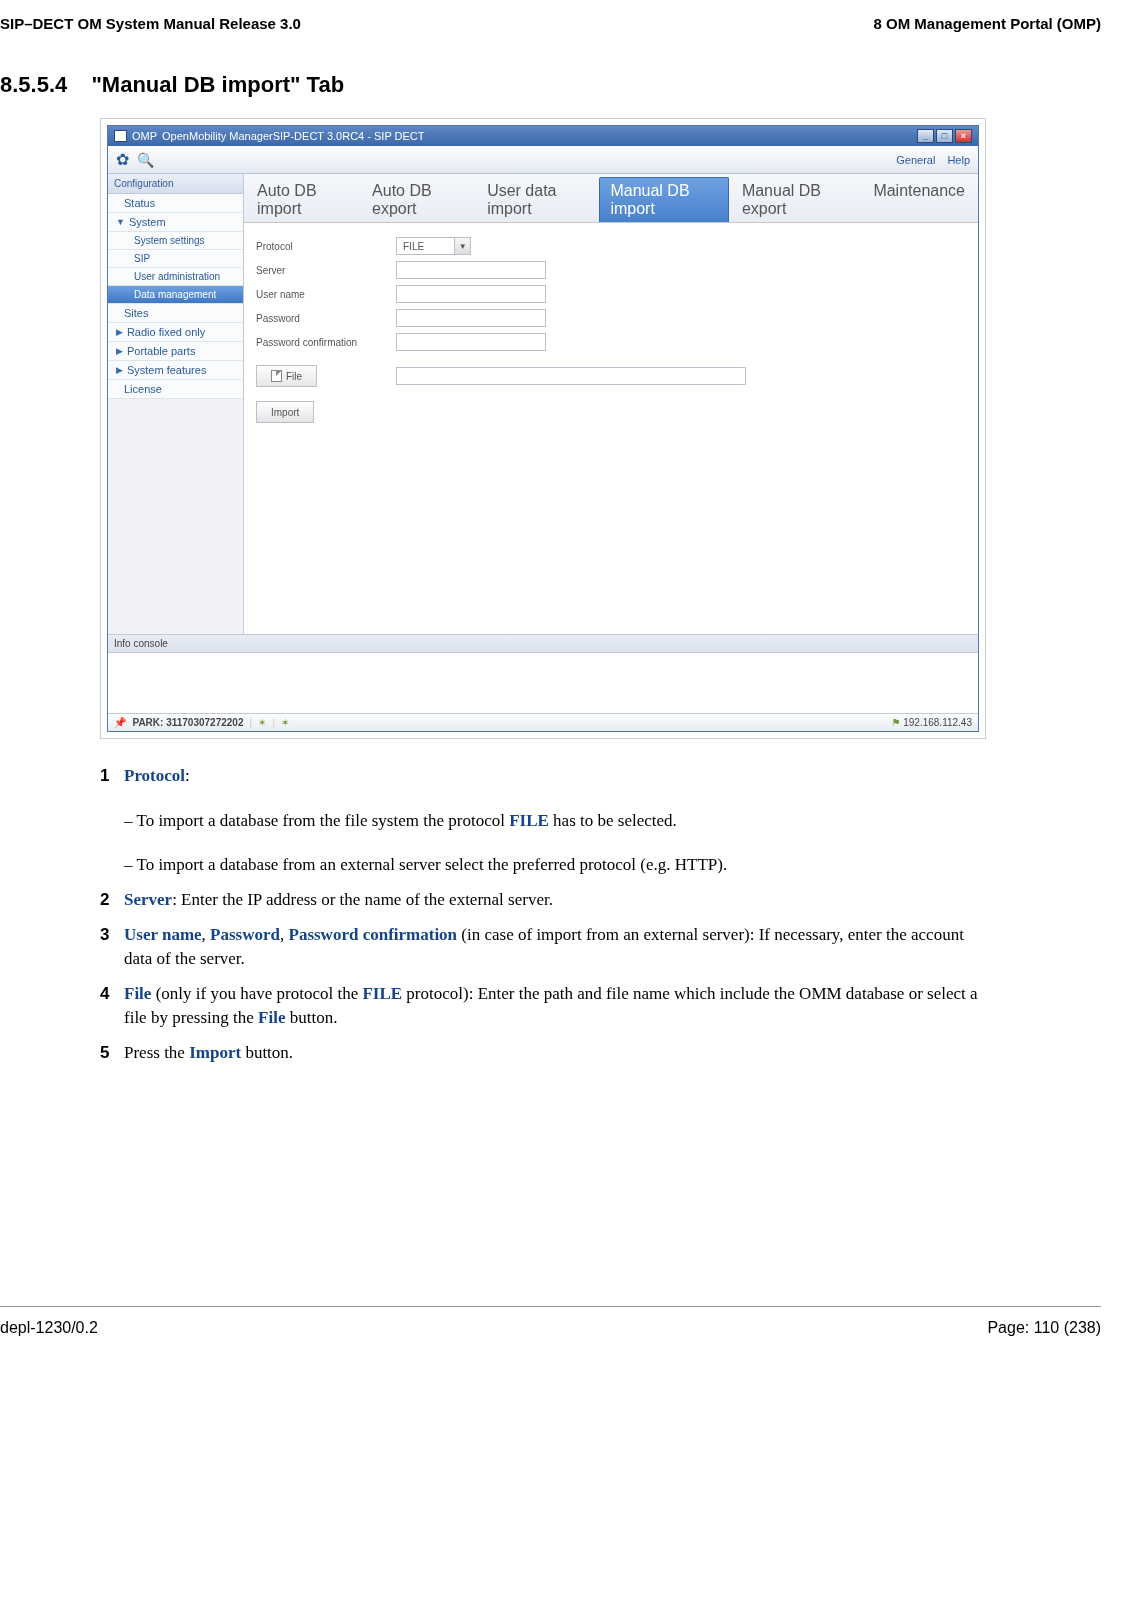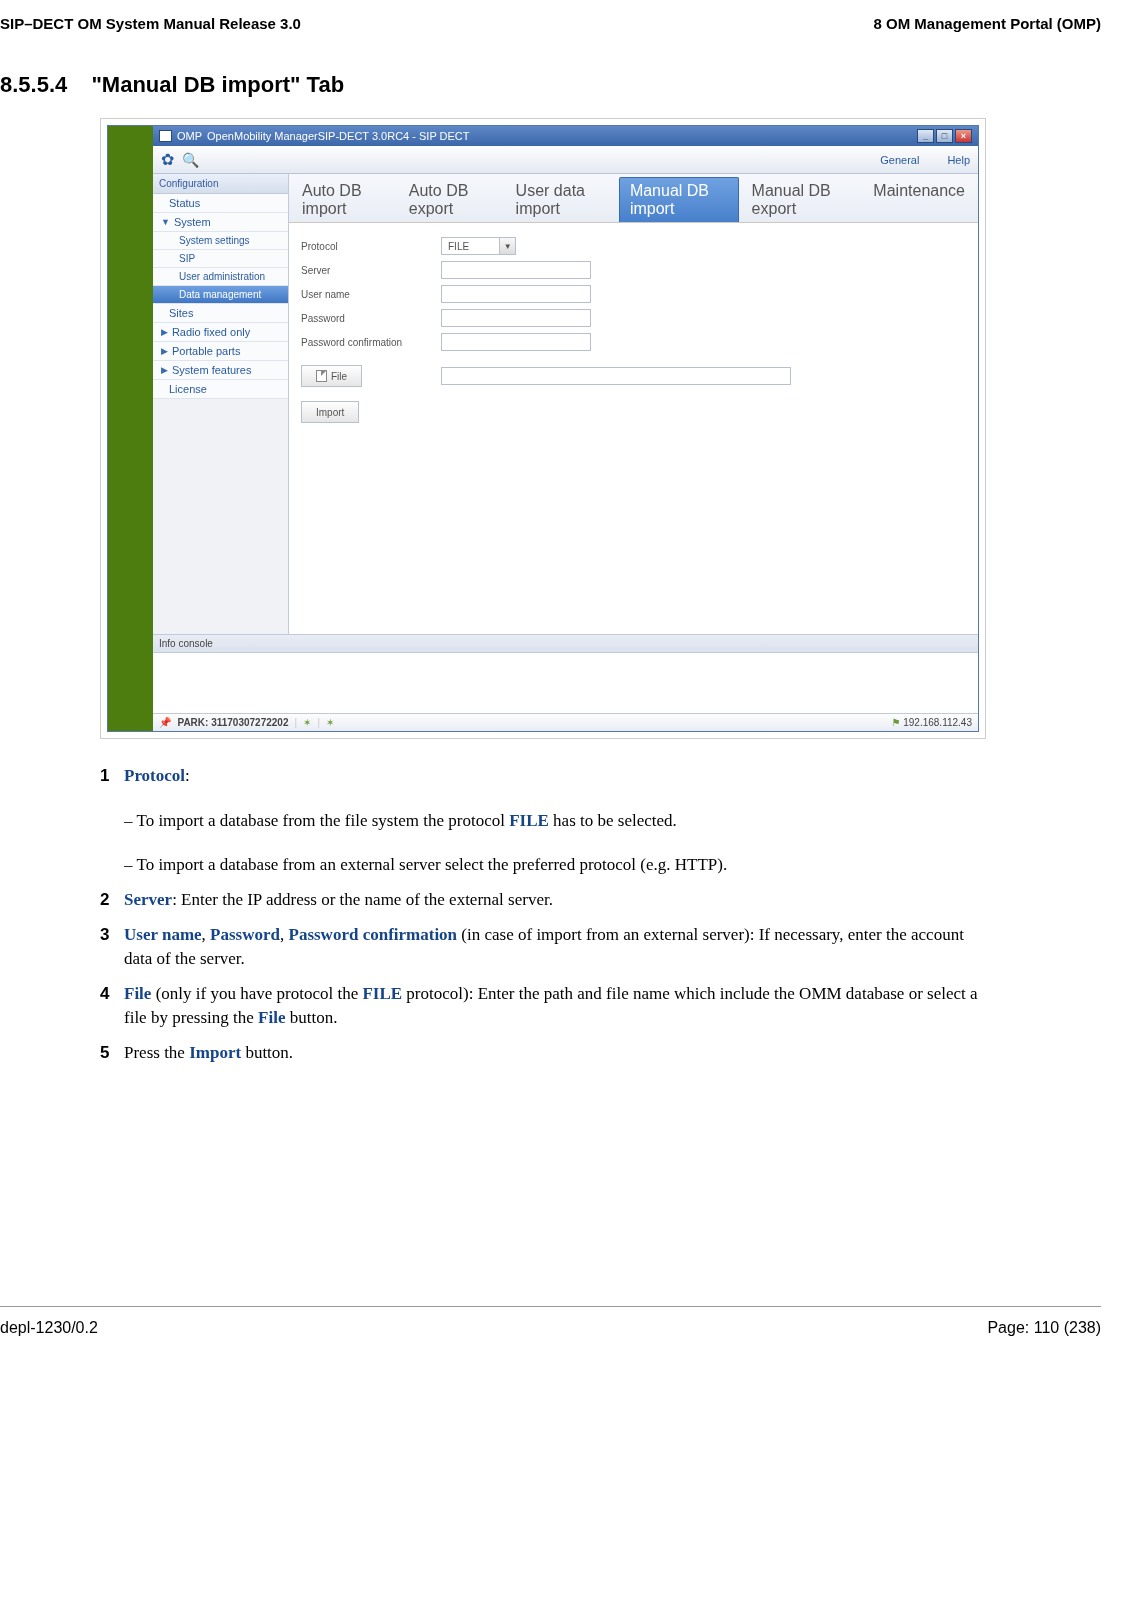--- a/index.html
+++ b/index.html
@@ -41,24 +41,23 @@
       margin-left: 100px;
       margin-right: 115px;
       border: 1px solid #ccc;
       padding: 6px;
       background: #fff;
       margin-bottom: 25px;
     }
     
     .app-window {
       border: 1px solid #5577aa;
-      background: #4d7c0f;
+      background: #14b8a6;
       font-size: 11px;
       color: #333;
-      padding-left: 45px;
     }
     .titlebar {
       background: linear-gradient(#5e88c6, #3b66a8);
       color: #fff;
       padding: 3px 6px;
       display: flex;
       align-items: center;
       justify-content: space-between;
       font-size: 11px;
     }
@@ -79,21 +78,21 @@
       background: linear-gradient(#fdfdfd,#e4e9f2);
       border-bottom: 1px solid #b8c4d8;
       padding: 4px 8px;
       display: flex;
       justify-content: space-between;
       align-items: center;
     }
     .tb-left { display: flex; gap: 8px; align-items: center; }
     .tb-gear { color: #2a5aa0; font-size: 16px; }
     .tb-search { color: #6a9add; font-size: 14px; }
-    .tb-right { display: flex; gap: 28px; color: #2a5aa0; font-size: 11px; }
+    .tb-right { display: flex; gap: 12px; color: #2a5aa0; font-size: 11px; }
     .app-body { display: flex; height: 460px; }
     .sidebar {
       width: 136px;
       background: #f0f2f6;
       border-right: 1px solid #c0cad8;
       font-size: 11px;
       flex-shrink: 0;
     }
     .sb-header {
       background: linear-gradient(#eaf0fa,#d5deec);

